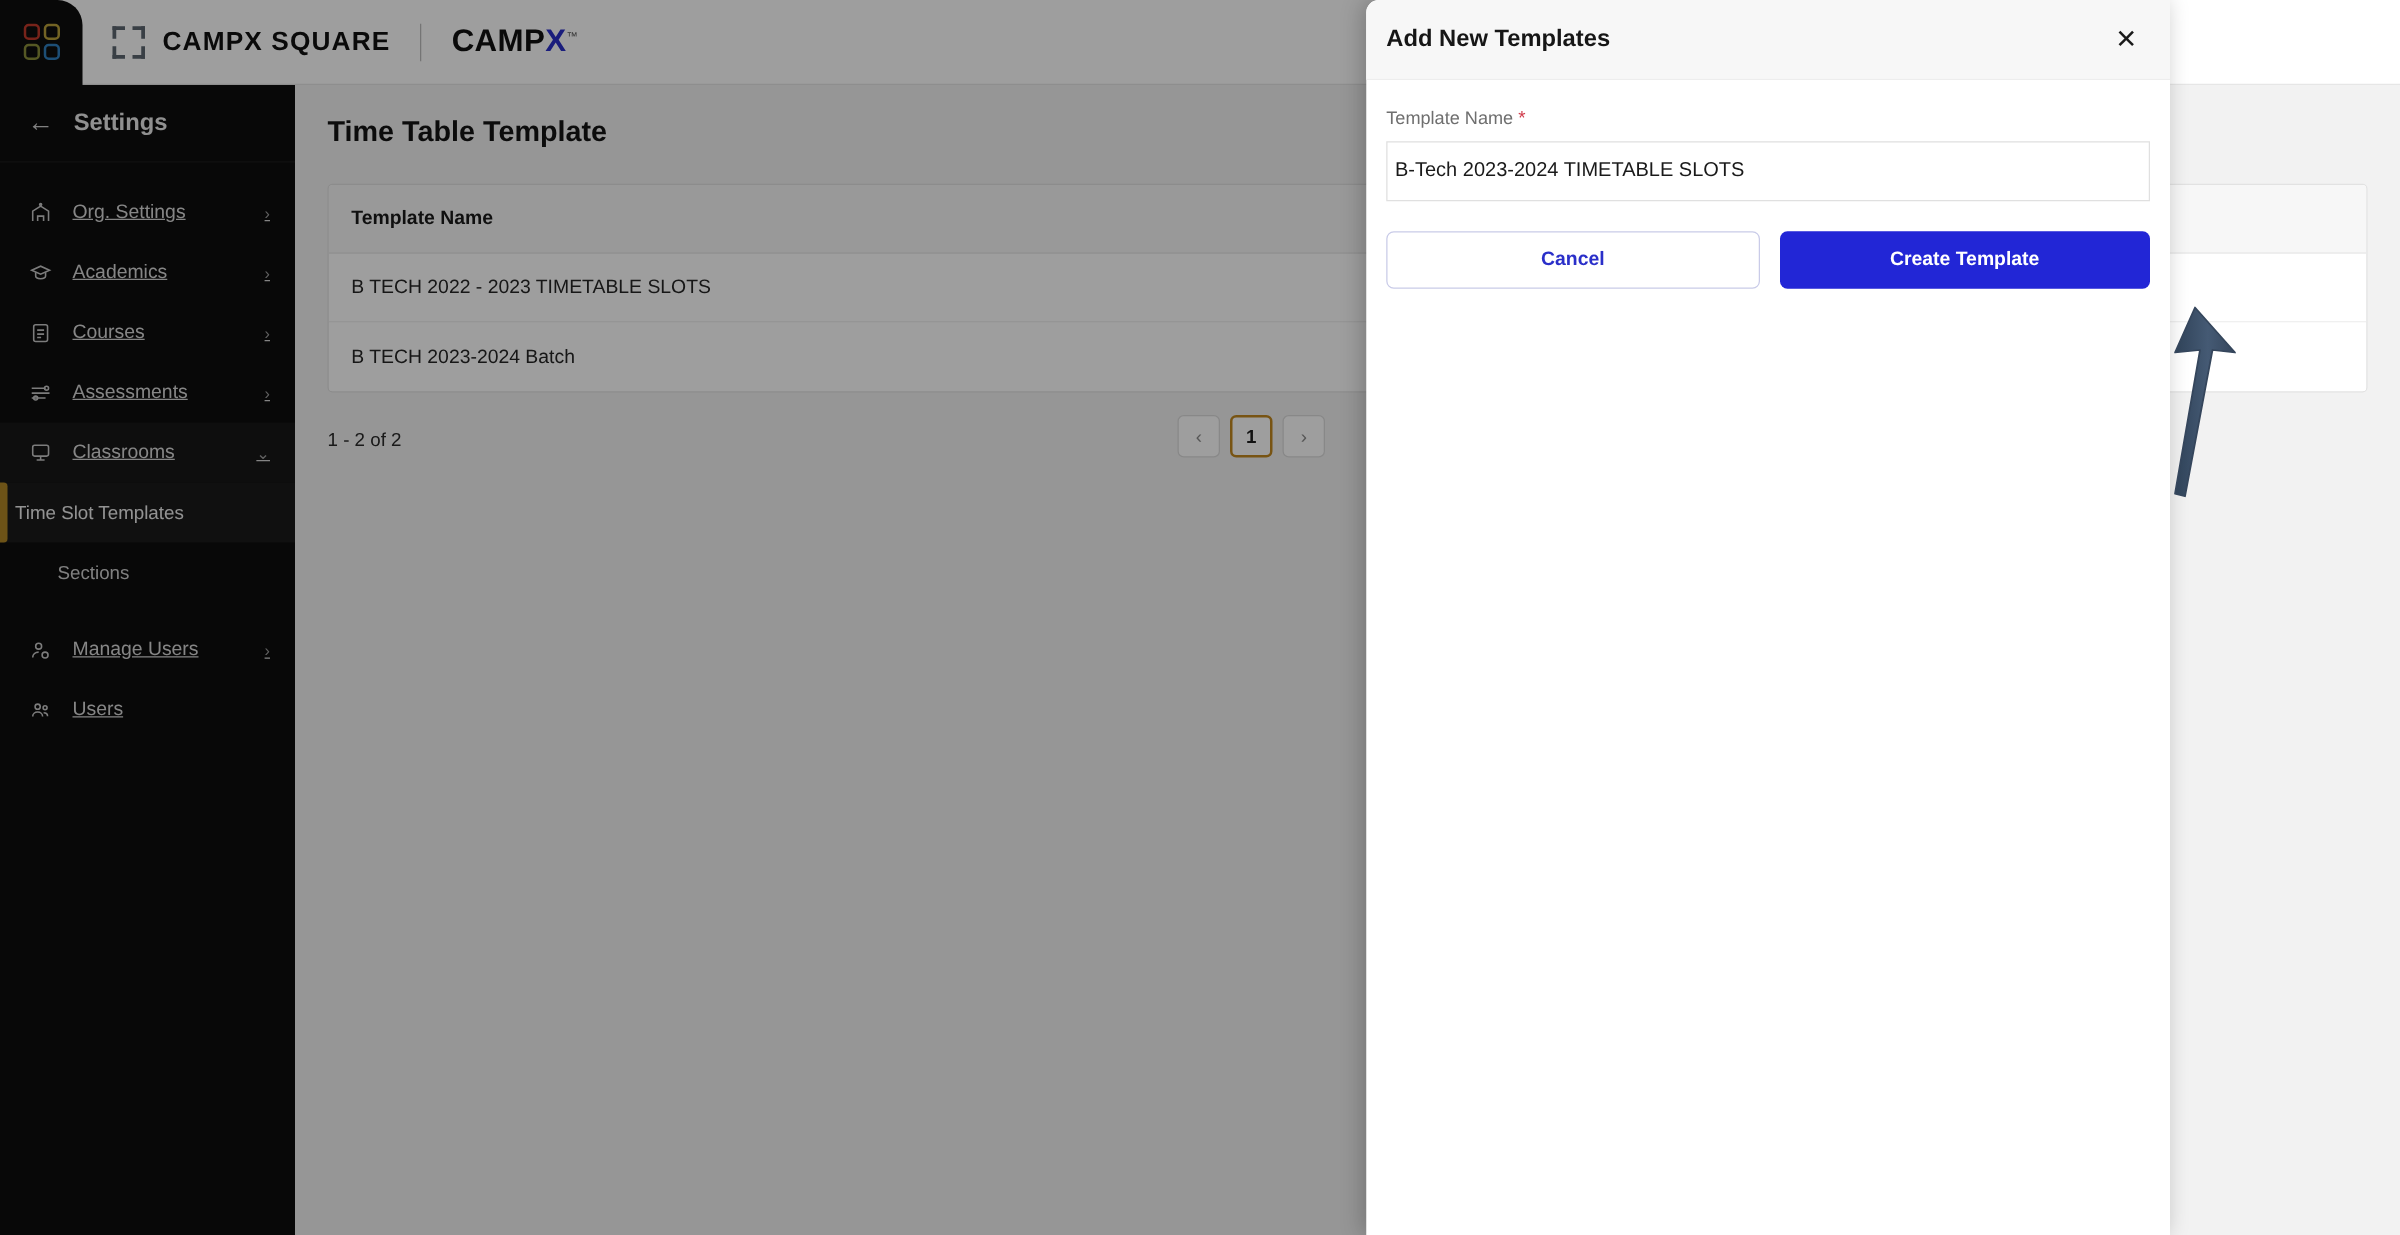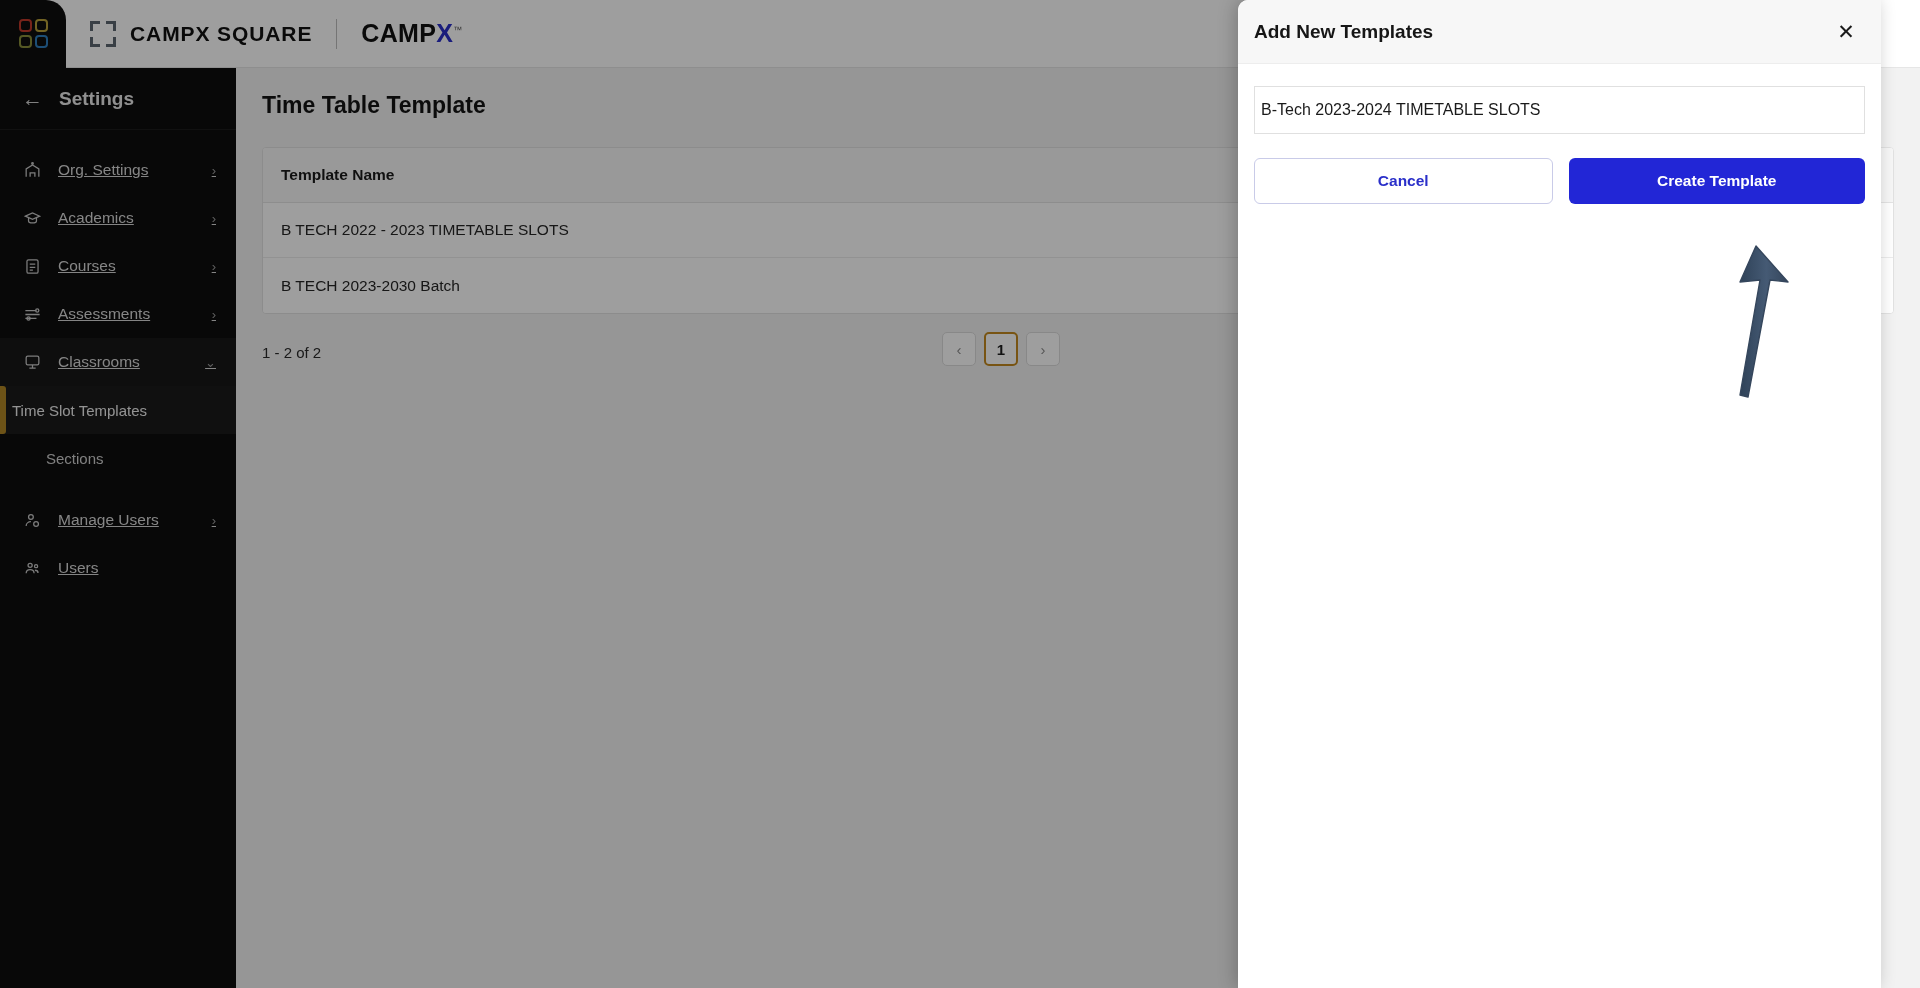--- a/index.html
+++ b/index.html
@@ -4,21 +4,21 @@
 <style>
   * { box-sizing: border-box; margin: 0; padding: 0; }
   html, body {
     width: 1920px; height: 988px;
     font-family: "Liberation Sans", sans-serif;
     background: #ffffff;
     overflow: hidden;
   }
   .app {
     position: relative;
-    width: 1881px; height: 988px;
+    width: 1736px; height: 988px;
     background: #f0abfc;
   }
 
   
   .base {
     position: absolute; inset: 0;
     background: #f0f0f0;
   }
 
   
@@ -395,21 +395,21 @@
       <div class="page-title">Time Table Template</div>
 
       <div class="table-card">
         <div class="t-head">
           <span>Template Name</span>
         </div>
         <div class="t-row">
           <span>B TECH 2022 - 2023 TIMETABLE SLOTS</span>
         </div>
         <div class="t-row">
-          <span>B TECH 2023-2030 Batch</span>
+          <span>B TECH 2023-2024 Batch</span>
         </div>
       </div>
 
       <div class="pager">
         <span class="pager-count">1 - 2 of 2</span>
         <div class="pager-ctrls">
           <div class="pg-btn">
             <span>‹</span>
           </div>
           <div class="pg-btn current">
@@ -425,20 +425,23 @@
   </div>
 
   <div class="scrim"></div>
 
   <div class="drawer">
     <div class="drawer-head">
       <span class="drawer-title">Add New Templates</span>
       <span class="close-x">✕</span>
     </div>
     <div class="drawer-body">
+      <div class="field-label"><span>Template Name</span>
+        <span class="req">*</span>
+      </div>
       <input class="text-input" type="text" value="B-Tech 2023-2024 TIMETABLE SLOTS" style="">
       <div class="btn-row">
         <div class="btn btn-cancel">Cancel</div>
         <div class="btn btn-primary">Create Template</div>
       </div>
     </div>
   </div>
 
   <svg class="anno-arrow" viewBox="0 0 110 160">
     <defs>

